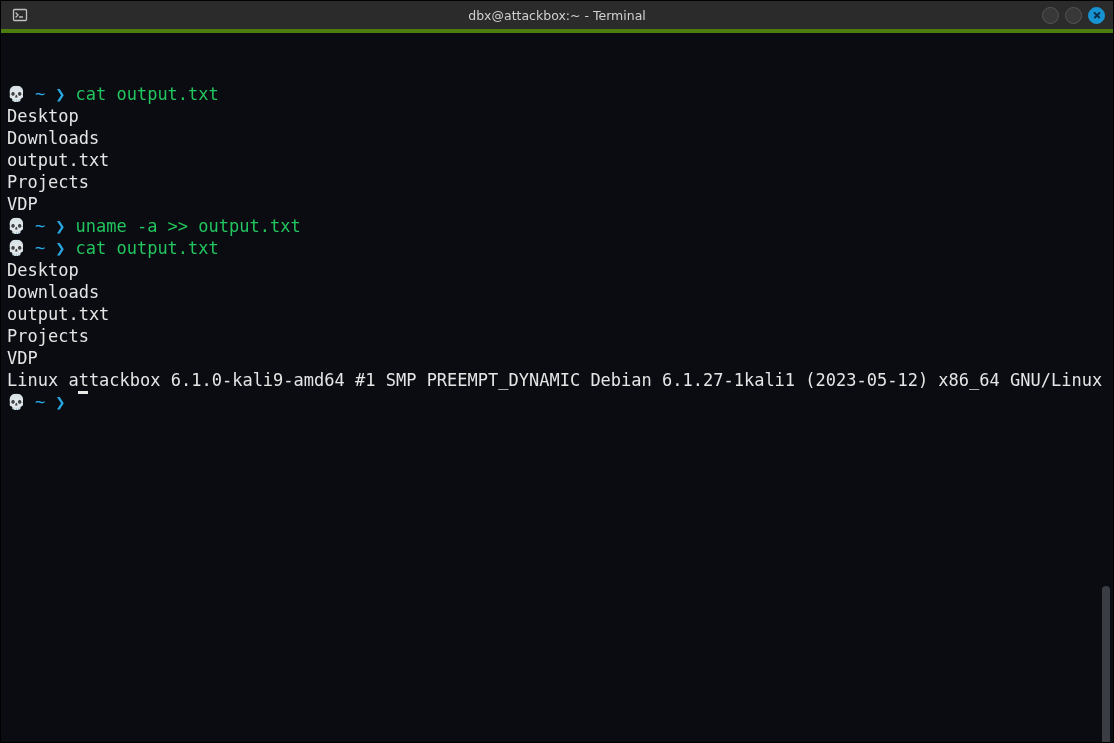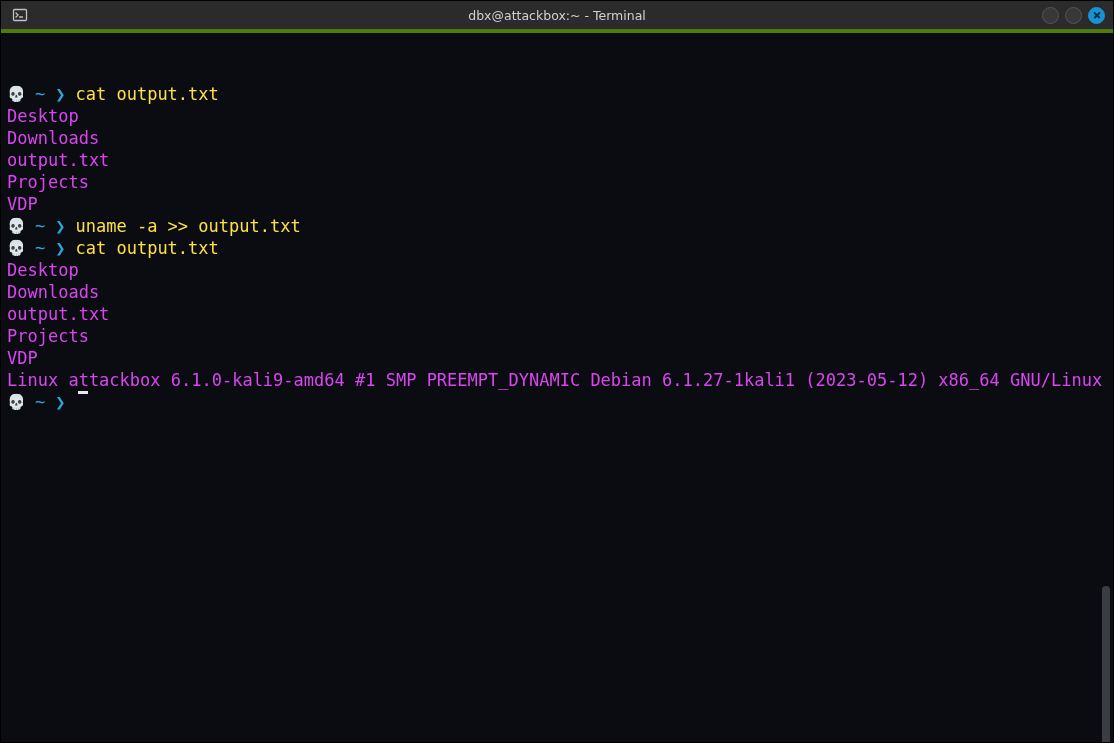--- a/index.html
+++ b/index.html
@@ -82,22 +82,22 @@
   .skull {
     color: #e8e8e8;
     margin-right: 10px;
     font-size: 15px;
     display: inline-flex;
     align-items: center;
     width: 18px;
   }
   .tilde { color: #2aa7e0; margin-right: 10px; }
   .arrow { color: #2aa7e0; font-weight: bold; margin-right: 10px; }
-  .cmd { color: #fde047; }
-  .out { color: #d946ef; }
+  .cmd { color: #22c55e; }
+  .out { color: #e5e5e5; }
   .cursor {
     display: inline-block;
     width: 10px;
     height: 3px;
     background: #e8e8e8;
     margin-left: 2px;
     vertical-align: -2px;
   }
   .scrollbar {
     position: absolute;

